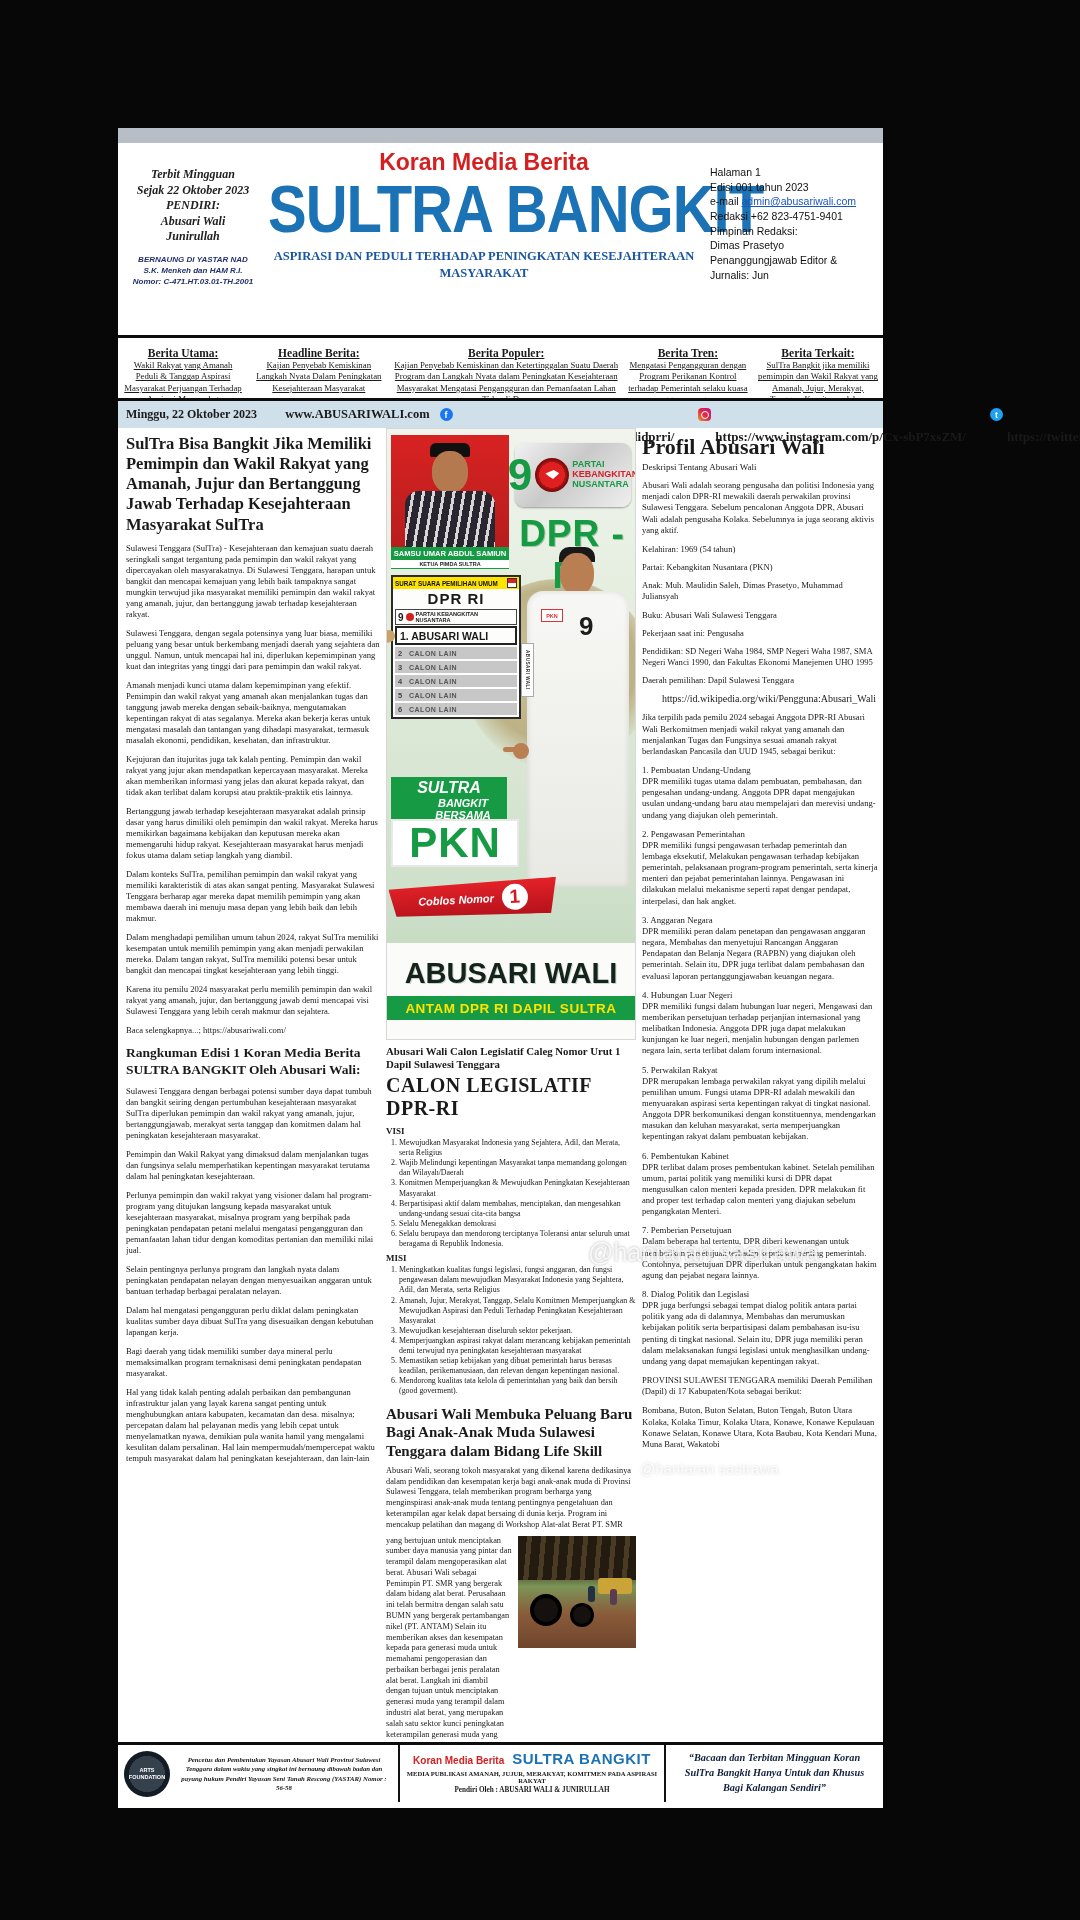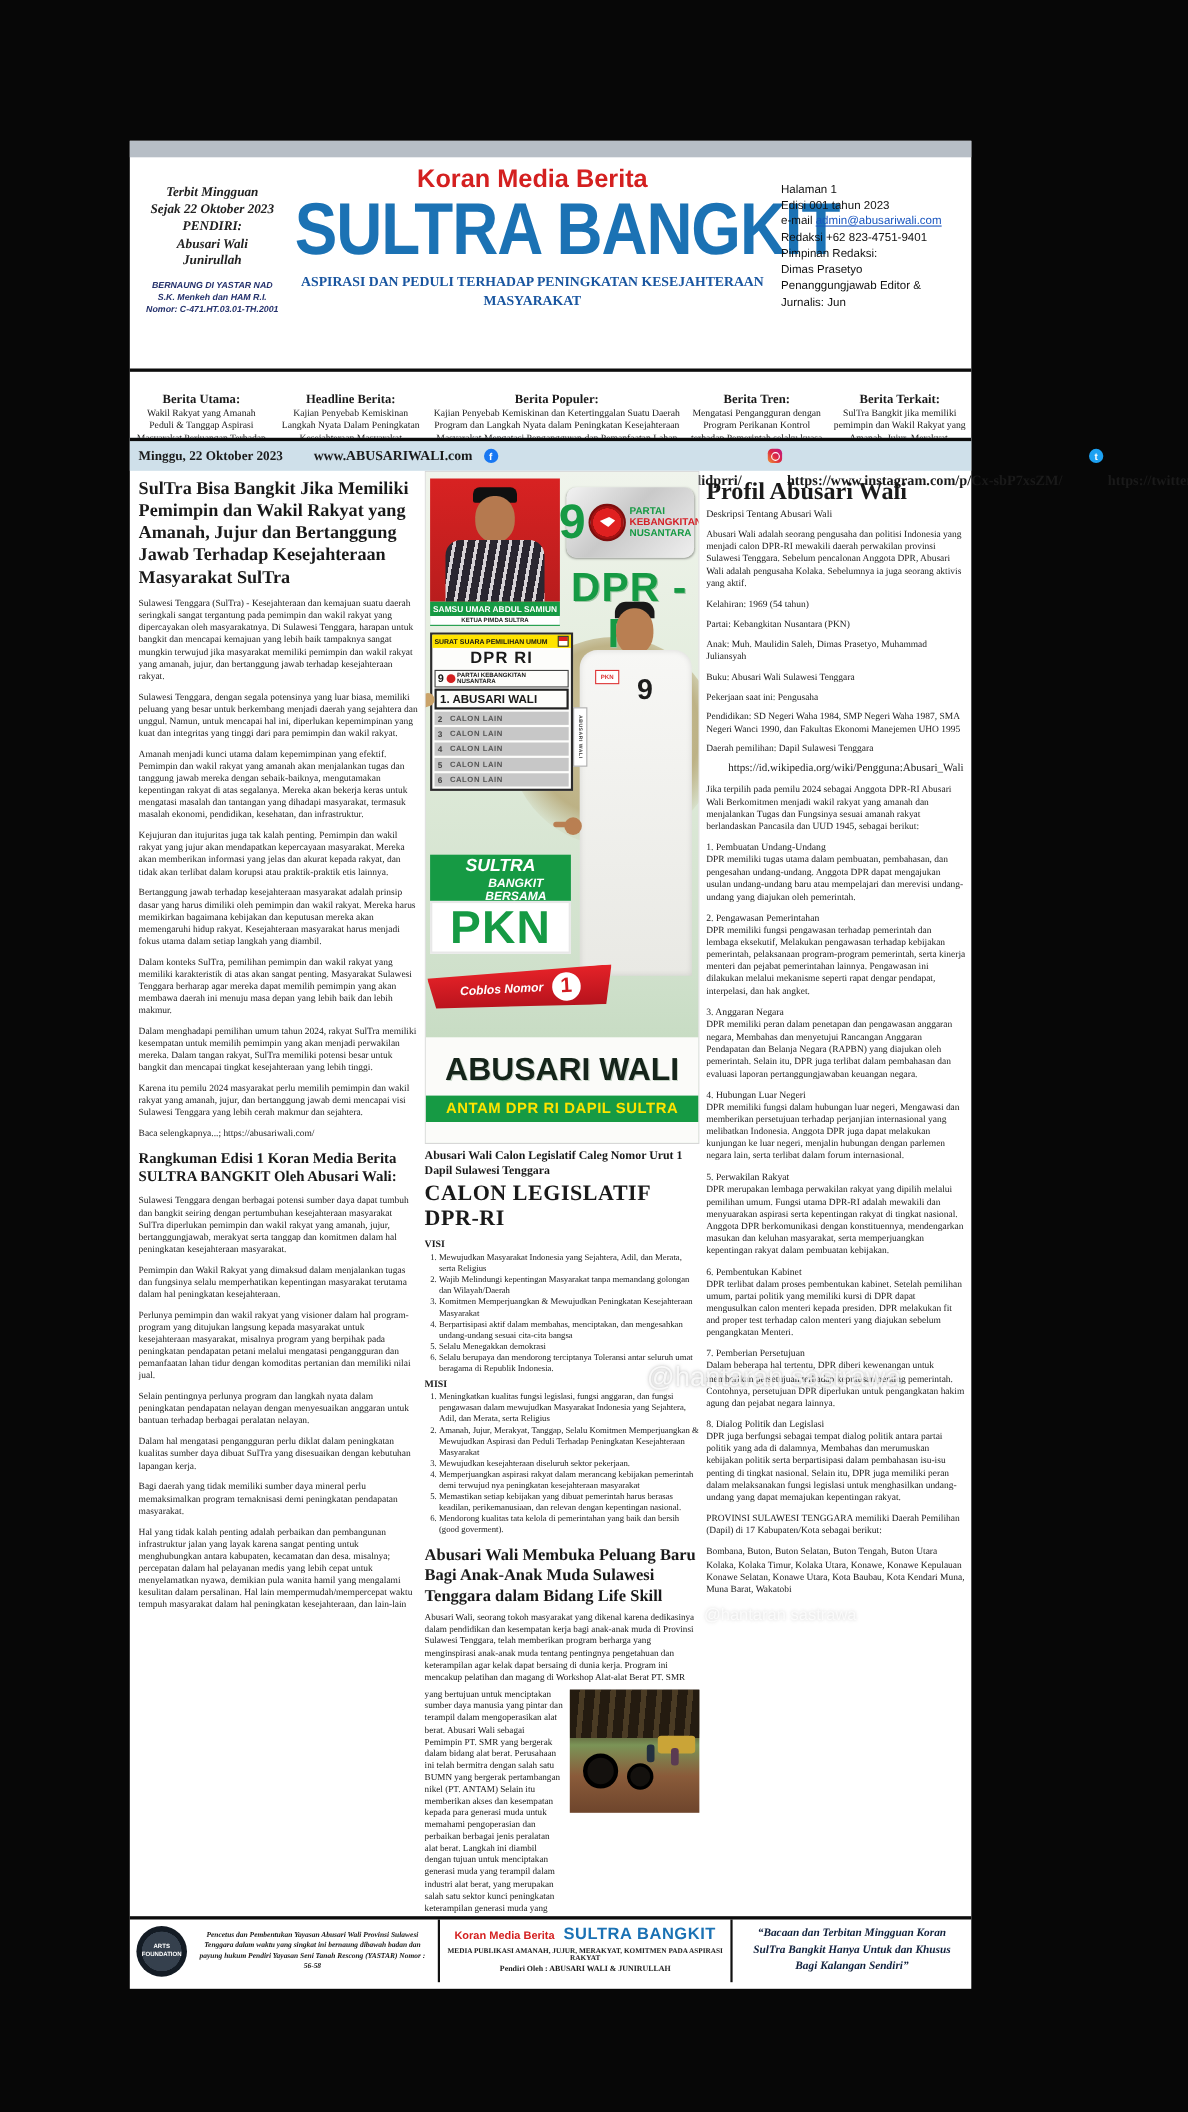--- a/index.html
+++ b/index.html
@@ -17,21 +17,21 @@
   .kicker{color:#d42020;font-family:"Liberation Sans",sans-serif;font-weight:bold;font-size:23px;letter-spacing:0px;}
   .title{color:#1b72b4;font-family:"Liberation Sans",sans-serif;font-weight:bold;font-size:58px;
          letter-spacing:-1px;transform:scaleY(1.15);transform-origin:top;line-height:1.0;white-space:nowrap;}
   .tagline{margin-top:14px;color:#1a56a0;font-weight:bold;font-size:12.5px;line-height:1.35;}
   .m-right{position:absolute;left:592px;top:22px;width:168px;font-family:"Liberation Sans",sans-serif;
            font-size:10.5px;line-height:1.4;color:#111;}
   .m-right a{color:#1a56c0;text-decoration:underline;}
 
   
   .news-strip{position:absolute;left:0;top:207px;width:765px;height:60px;border-top:3px solid #0c0c0c;
-              display:flex;padding-top:19px;box-sizing:border-box;}
+              display:flex;padding-top:9px;box-sizing:border-box;text-decoration:underline;}
   .ns-col{box-sizing:border-box;padding:0 4px;text-align:center;}
   .ns-col .lbl{font-weight:bold;font-size:11.5px;}
   .ns-col .txt{font-size:8.8px;line-height:1.3;margin-top:1px;}
 
   
   .date-bar{position:absolute;left:0;top:270px;width:765px;height:30px;background:#cfe0ea;
             border-top:3px solid #0c0c0c;display:flex;align-items:center;box-sizing:border-box;padding:12px 8px;gap:10px;}
   .db-date{font-weight:bold;font-size:12px;white-space:nowrap;}
   .db-site{font-weight:bold;font-size:12.5px;margin-left:18px;white-space:nowrap;}
   .db-soc{display:flex;align-items:center;gap:4px;margin-left:auto;}
@@ -100,21 +100,21 @@
   .figure .head{position:absolute;left:41px;top:6px;width:34px;height:42px;background:#b97f52;border-radius:46%;}
   .figure .shirt{position:absolute;left:8px;top:44px;width:102px;height:296px;background:linear-gradient(180deg,#f7f7f5,#e9e9e4);border-radius:16px 16px 0 0;box-shadow:inset 0 0 6px rgba(0,0,0,.12);}
   .figure .num9{position:absolute;left:60px;top:64px;font-family:"Liberation Sans",sans-serif;font-weight:bold;font-size:26px;color:#1c1c1c;}
   .figure .badge{position:absolute;left:22px;top:62px;width:20px;height:11px;background:#fff;border:1px solid #d33;
                  color:#d33;font-family:"Liberation Sans",sans-serif;font-weight:bold;font-size:5.5px;display:flex;align-items:center;justify-content:center;}
   .figure .tag{position:absolute;left:2px;top:96px;width:11px;height:52px;background:#fff;border:1px solid #aaa;
                writing-mode:vertical-rl;font-family:"Liberation Sans",sans-serif;font-size:4.6px;font-weight:bold;color:#333;
                display:flex;align-items:center;justify-content:center;letter-spacing:.5px;}
   .figure .hand{position:absolute;left:-6px;top:196px;width:16px;height:16px;background:#b97f52;border-radius:50%;}
   .figure .finger{position:absolute;left:-16px;top:200px;width:14px;height:5px;background:#b97f52;border-radius:3px;}
-  .sultra-box{position:absolute;left:4px;top:348px;width:128px;background:#169a44;color:#fff;text-align:center;
+  .sultra-box{position:absolute;left:4px;top:348px;width:116px;background:#169a44;color:#fff;text-align:center;
               font-family:"Liberation Sans",sans-serif;font-weight:bold;font-style:italic;padding:3px 0;z-index:3;}
   .sultra-box .l1{font-size:16px;line-height:1.05;}
   .sultra-box .l2{font-size:11px;line-height:1.1;padding-left:28px;}
   .pkn-box{position:absolute;left:4px;top:390px;width:128px;background:#fff;border:2px solid #e8e8e8;box-sizing:border-box;
            text-align:center;z-index:3;}
   .pkn-box span{color:#169a44;font-family:"Liberation Sans",sans-serif;font-weight:bold;font-size:42px;line-height:1.05;letter-spacing:1px;}
   .ribbon{position:absolute;left:2px;top:452px;width:168px;height:36px;z-index:4;
           background:linear-gradient(180deg,#e52228,#b5121c);clip-path:polygon(0 12%,100% 0,96% 100%,4% 88%);
           display:flex;align-items:center;justify-content:center;gap:8px;transform:rotate(-3deg);}
   .ribbon .ct{color:#fff;font-family:"Liberation Sans",sans-serif;font-weight:bold;font-style:italic;font-size:11px;}

